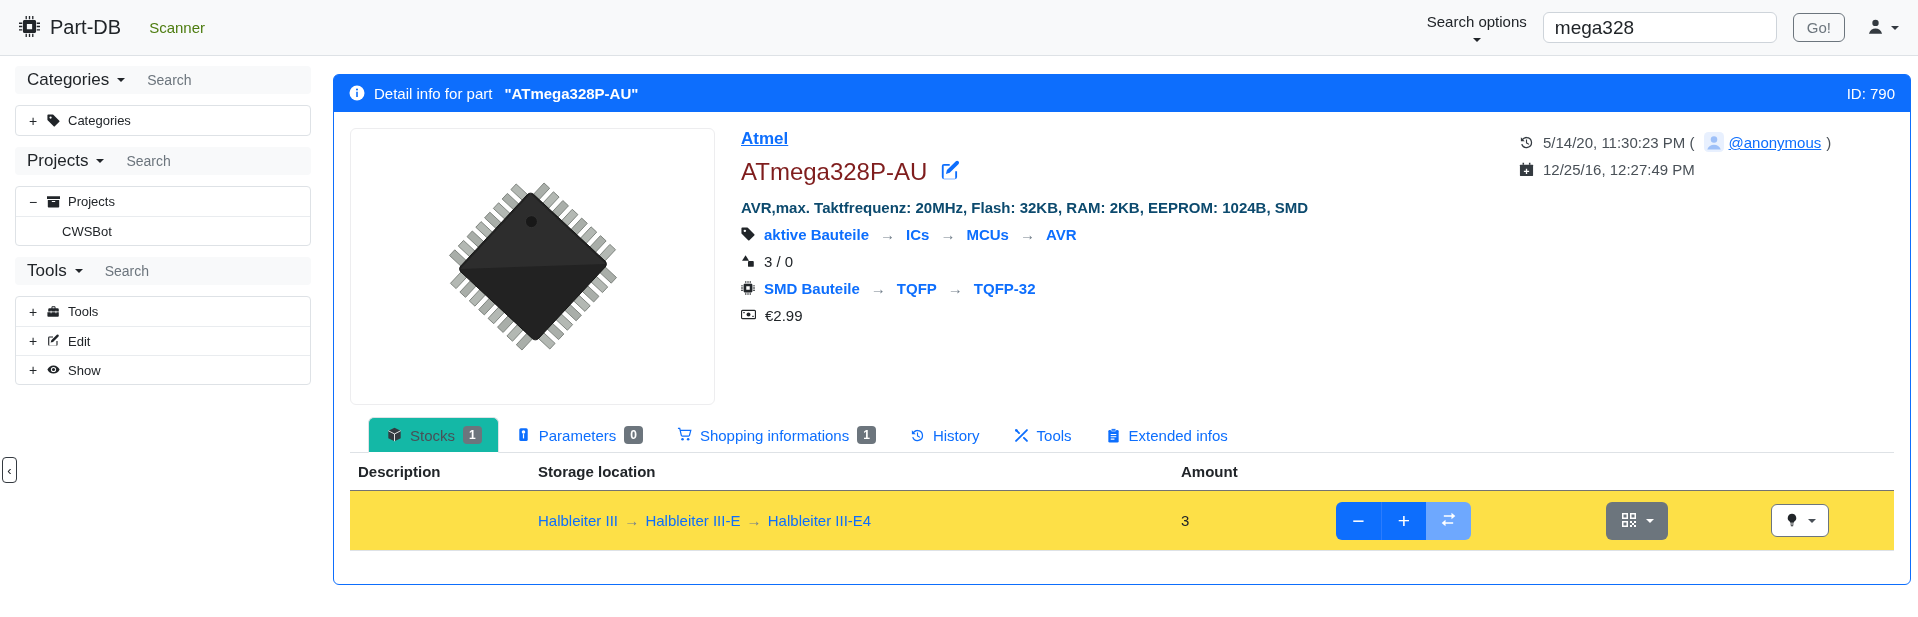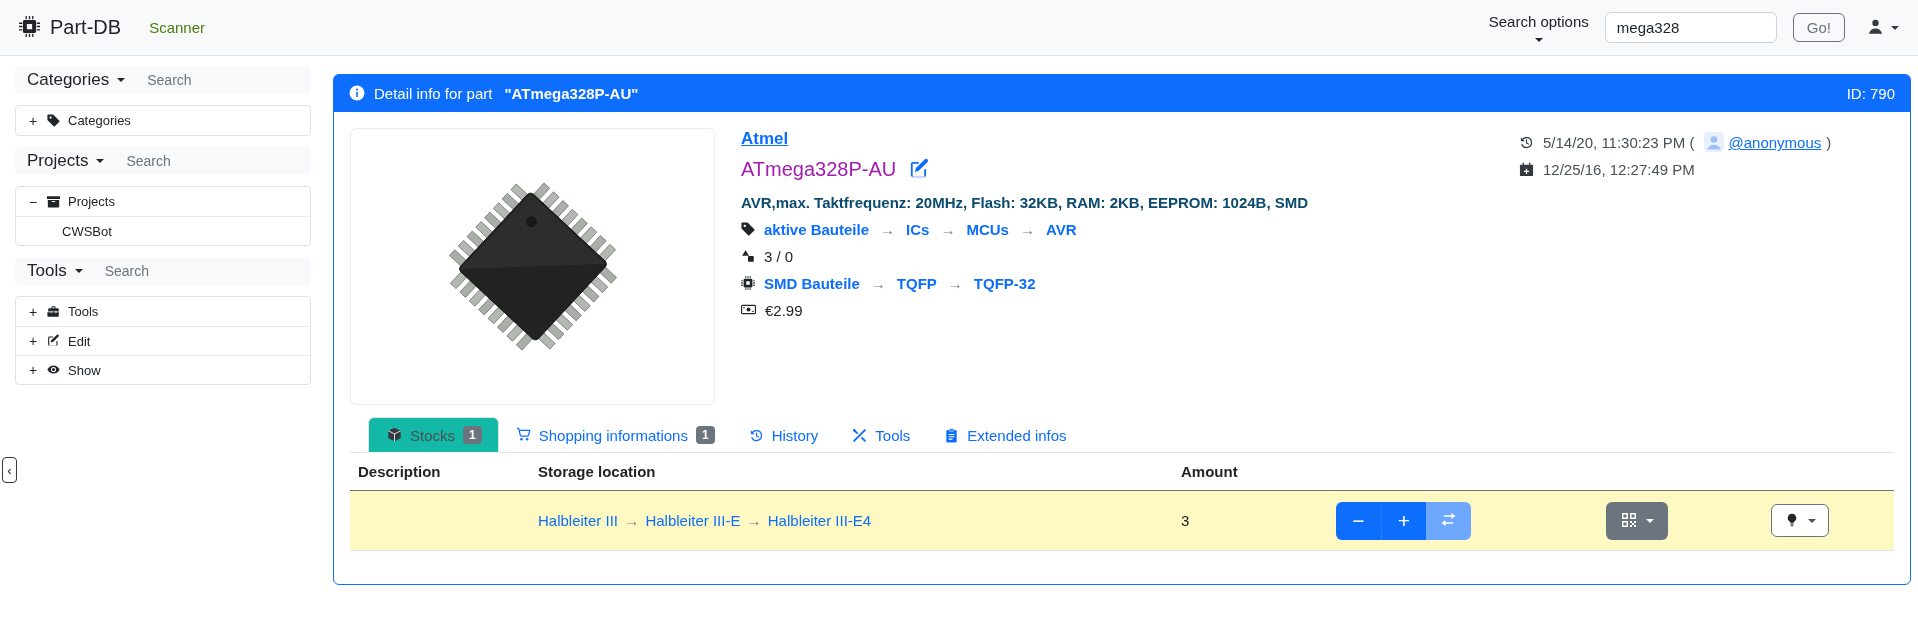--- a/index.html
+++ b/index.html
@@ -10,22 +10,22 @@
   .caret { width:0; height:0; border-left:4px solid transparent; border-right:4px solid transparent;
            border-top:4.6px solid currentColor; display:inline-block; }
 
   
   .navbar { height:56px; background:#f8f9fa; border-bottom:1px solid #dee2e6;
             display:flex; align-items:center; padding:0 19px; }
   .brand { display:flex; align-items:center; gap:10px; font-size:20px; color:#212529; cursor:pointer; }
   .nav-scanner { margin-left:28px; font-size:15px; color:#4d7c0f; }
   .nav-right { margin-left:auto; display:flex; align-items:center; gap:16px; }
   .search-options { display:flex; align-items:center; gap:8px; font-size:15px; color:#212529; cursor:pointer;flex-direction:column; }
-  .search-input { width:172px; height:31px; border:1px solid #ced4da; border-radius:6px;
-                  padding:0 11px; font-size:15px; color:#212529; background:#fff;
+  .search-input { width:234px; height:31px; border:1px solid #ced4da; border-radius:6px;
+                  padding:0 11px; font-size:19px; color:#212529; background:#fff;
                   font-family:"Liberation Sans", sans-serif; }
   .go-btn { padding:5px 13px; font-size:15px; color:#6c757d; background:transparent;
             border:1px solid #6c757d; border-radius:6px; cursor:pointer;
             font-family:"Liberation Sans", sans-serif; }
   .user-menu { display:flex; align-items:center; gap:7px; color:#343a40; cursor:pointer; margin-left:6px; }
 
   
   .sidebar { position:absolute; left:15px; top:66px; width:296px; }
   .side-head { display:flex; align-items:center; height:28px; background:#f8f9fa;
                border-radius:4px; padding:0 12px; margin-bottom:11px; }
@@ -53,21 +53,21 @@
   .card-head b { margin-left:3px; }
   .card-id { margin-left:auto; }
   .card-body { padding:14px 16px 10px 16px; flex:1; display:flex; flex-direction:column; }
 
   .top-row { display:flex; }
   .img-box { width:365px; height:277px; border:1px solid #ededef; border-radius:6px;
              background:#fff; display:flex; align-items:center; justify-content:center; margin-top:2px; }
   .info-col { margin-left:26px; padding-top:3px; }
   .manu-link { font-size:17px; font-weight:700; color:#0d6efd; text-decoration:underline; display:inline-block; }
   .title-row { display:flex; align-items:center; gap:13px; margin-top:9px; }
-  .part-title { font-size:20px; font-weight:500; color:#a21caf; }
+  .part-title { font-size:24px; font-weight:500; color:#7f1d1d; }
   .part-desc { margin-top:13px; font-size:15px; font-weight:600; color:#0c4a6e; }
   .fact { display:flex; align-items:center; gap:9px; margin-top:9px; font-size:15px; color:#212529; min-height:18px; }
   .fact a { color:#0d6efd; font-weight:600; }
   .arr { color:#74808c; font-weight:700; margin:0 2px; }
 
   .meta-col { margin-left:auto; width:375px; padding-top:6px; font-size:15px; color:#495057; }
   .meta-row { display:flex; align-items:center; gap:9px; margin-bottom:8px; }
   .meta-row a { color:#0d6efd; text-decoration:underline; }
 
   
@@ -78,21 +78,21 @@
          margin-bottom:-1px; cursor:pointer; }
   .tab.active { color:#495057; background:#14b8a6; border-color:#dee2e6 #dee2e6 #fff #dee2e6;padding-left:18px; }
   .badge { background:#6c757d; color:#fff; font-size:12px; font-weight:700;
            padding:3px 6px; border-radius:4px; line-height:1; }
 
   
   table.stock { width:100%; border-collapse:collapse; }
   table.stock th { text-align:left; font-size:15px; color:#212529; padding:10px 8px;
                    border-bottom:1px solid #737373; font-weight:700; }
   table.stock td { padding:8px; vertical-align:middle; font-size:15px; }
-  table.stock tbody tr { background:#fef9c3; border-bottom:1px solid #dee2e6; height:60px; }
+  table.stock tbody tr { background:#fde047; border-bottom:1px solid #dee2e6; height:60px; }
   .col-desc { width:180px; } .col-store { width:643px; } .col-amt { width:155px; }
   .col-grp { width:270px; } .col-qr { width:165px; }
   .store-link { color:#0d6efd; }
 
   .btn-group { display:inline-flex; }
   .btnu { height:38px; display:inline-flex; align-items:center; justify-content:center;
           border:none; cursor:pointer; color:#fff; font-family:"Liberation Sans", sans-serif; }
   .btn-minus { width:45px; background:#0d6efd; border-radius:6px 0 0 6px; font-size:21px; }
   .btn-plus  { width:45px; background:#0d6efd; border-left:1px solid #2b7cfd; font-size:21px; }
   .btn-swap  { width:45px; background:#6ea8fe; border-radius:0 6px 6px 0; }
@@ -374,20 +374,31 @@
     <div class="tabs">
       <div class="tab active">
         <span style="color:#343a40">
           <svg class="ic" style="width:15px;height:15px" viewBox="0 0 16 16">
               <path d="M8 .8 14.6 4v8L8 15.2 1.4 12V4z"></path>
               <path d="M8 7.4v7.8M1.4 4 8 7.4 14.6 4" stroke="#fff" stroke-width=".9" fill="none"></path>
             </svg>
         </span>
         <span>Stocks</span>
         <span class="badge">1</span>
+      </div>
+      <div class="tab">
+        <span>
+          <svg class="ic" style="width:15px;height:15px" viewBox="0 0 16 16">
+              <rect x="3.5" y="1.2" width="9" height="13.6" rx="1.6"></rect>
+              <circle cx="8" cy="5.3" r="1.9" fill="#fff"></circle>
+              <rect x="7.35" y="7.6" width="1.3" height="4.6" fill="#fff"></rect>
+            </svg>
+        </span>
+        <span>Parameters</span>
+        <span class="badge">0</span>
       </div>
       <div class="tab">
         <span>
           <svg class="ic" style="width:15px;height:15px" viewBox="0 0 16 16">
               <path d="M1 1.5h1.9l1.7 7.4a1 1 0 0 0 1 .75h6.7a1 1 0 0 0 1-.75l1.4-5.4H3.6" fill="none" stroke="currentColor" stroke-width="1.3"></path>
               <circle cx="5.9" cy="13" r="1.35"></circle>
               <circle cx="11.9" cy="13" r="1.35"></circle>
             </svg>
         </span>
         <span>Shopping informations</span>

